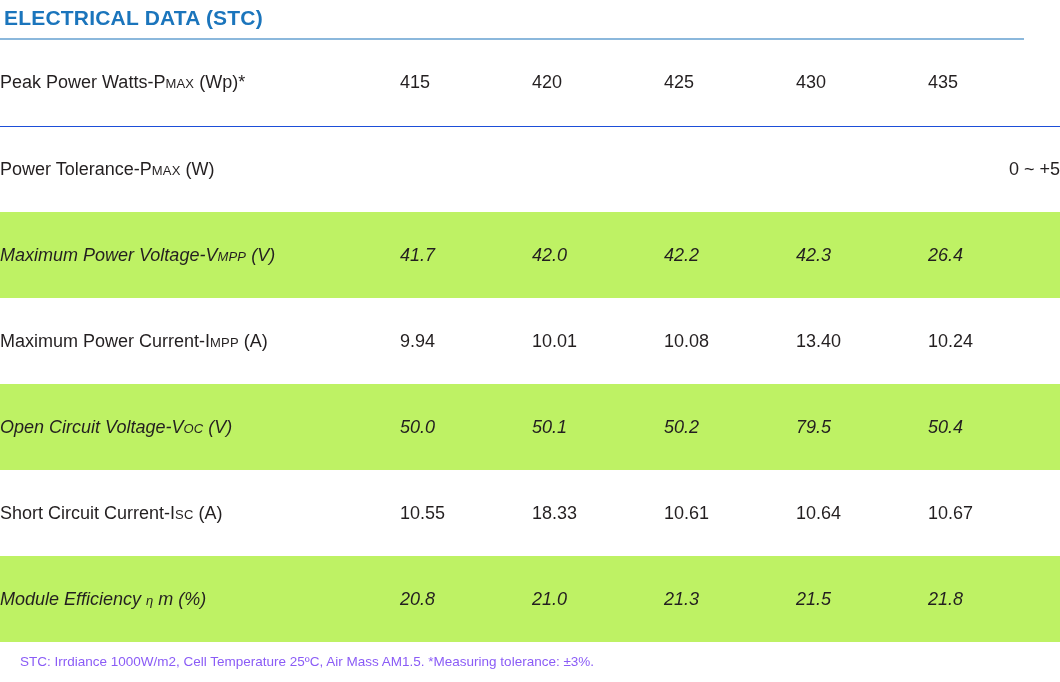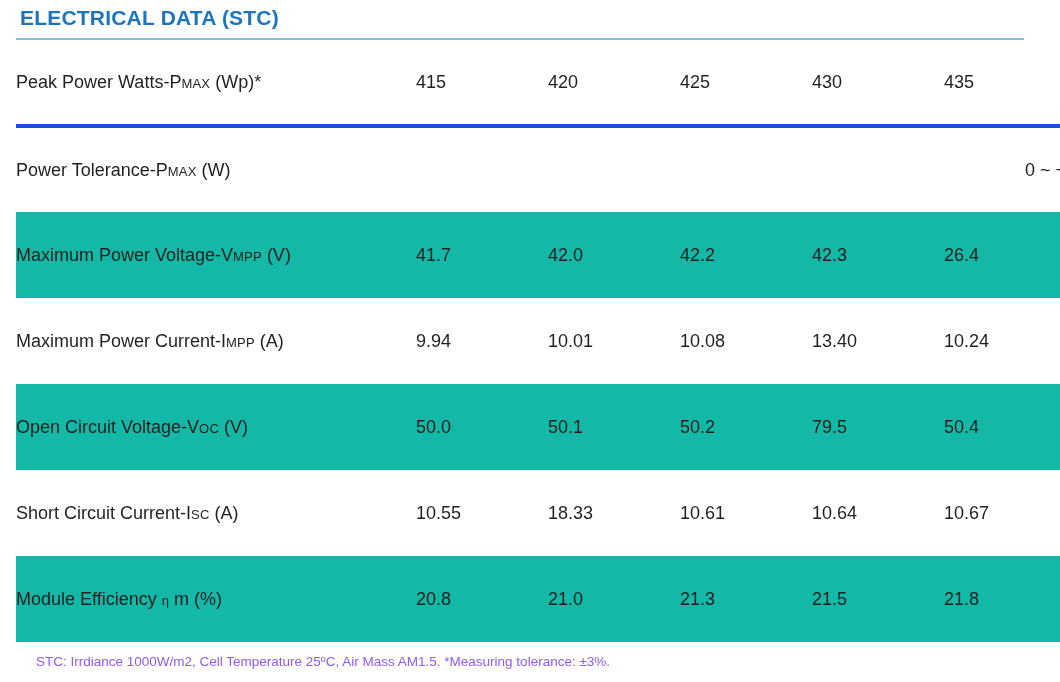--- a/index.html
+++ b/index.html
@@ -12,21 +12,20 @@
     background: #ffffff;
     font-family: "Liberation Sans", sans-serif;
     color: #231f20;
     overflow: hidden;
   }
   .sheet {
     width: 1024px;
     height: 682px;
     position: relative;
     box-sizing: border-box;
-    padding-left: 16px;
   }
   .section-title {
     font-size: 21px;
     font-weight: bold;
     color: #1b75bc;
     letter-spacing: 0.2px;
     padding: 6px 0 8px 4px;
   }
   .title-rule {
     height: 2px;
@@ -39,21 +38,22 @@
     table-layout: fixed;
   }
   table.spec td {
     padding: 0;
     vertical-align: middle;
   }
   tr.row {
     height: 86px;
   }
   tr.alt {
-    background: #14b8a6;
+    background: #bef264;
+    font-style: italic;
   }
   td.label {
     width: 400px;
     font-size: 18px;
     color: #231f20;
     padding-left: 20px;
     white-space: nowrap;
   }
   td.val {
     width: 132px;
@@ -72,21 +72,21 @@
     vertical-align: baseline;
     letter-spacing: 0.2px;
   }
   .eta {
     font-size: 13px;
   }
   .dash {
     letter-spacing: 0;
   }
   .row-sep td {
-    border-bottom: 4px solid #1d4ed8;
+    border-bottom: 1px solid #1d4ed8;
   }
   .footnote {
     font-size: 13.5px;
     color: #8b5cf6;
     padding: 12px 0 0 20px;
   }
 </style>
 </head>
 <body>
 

